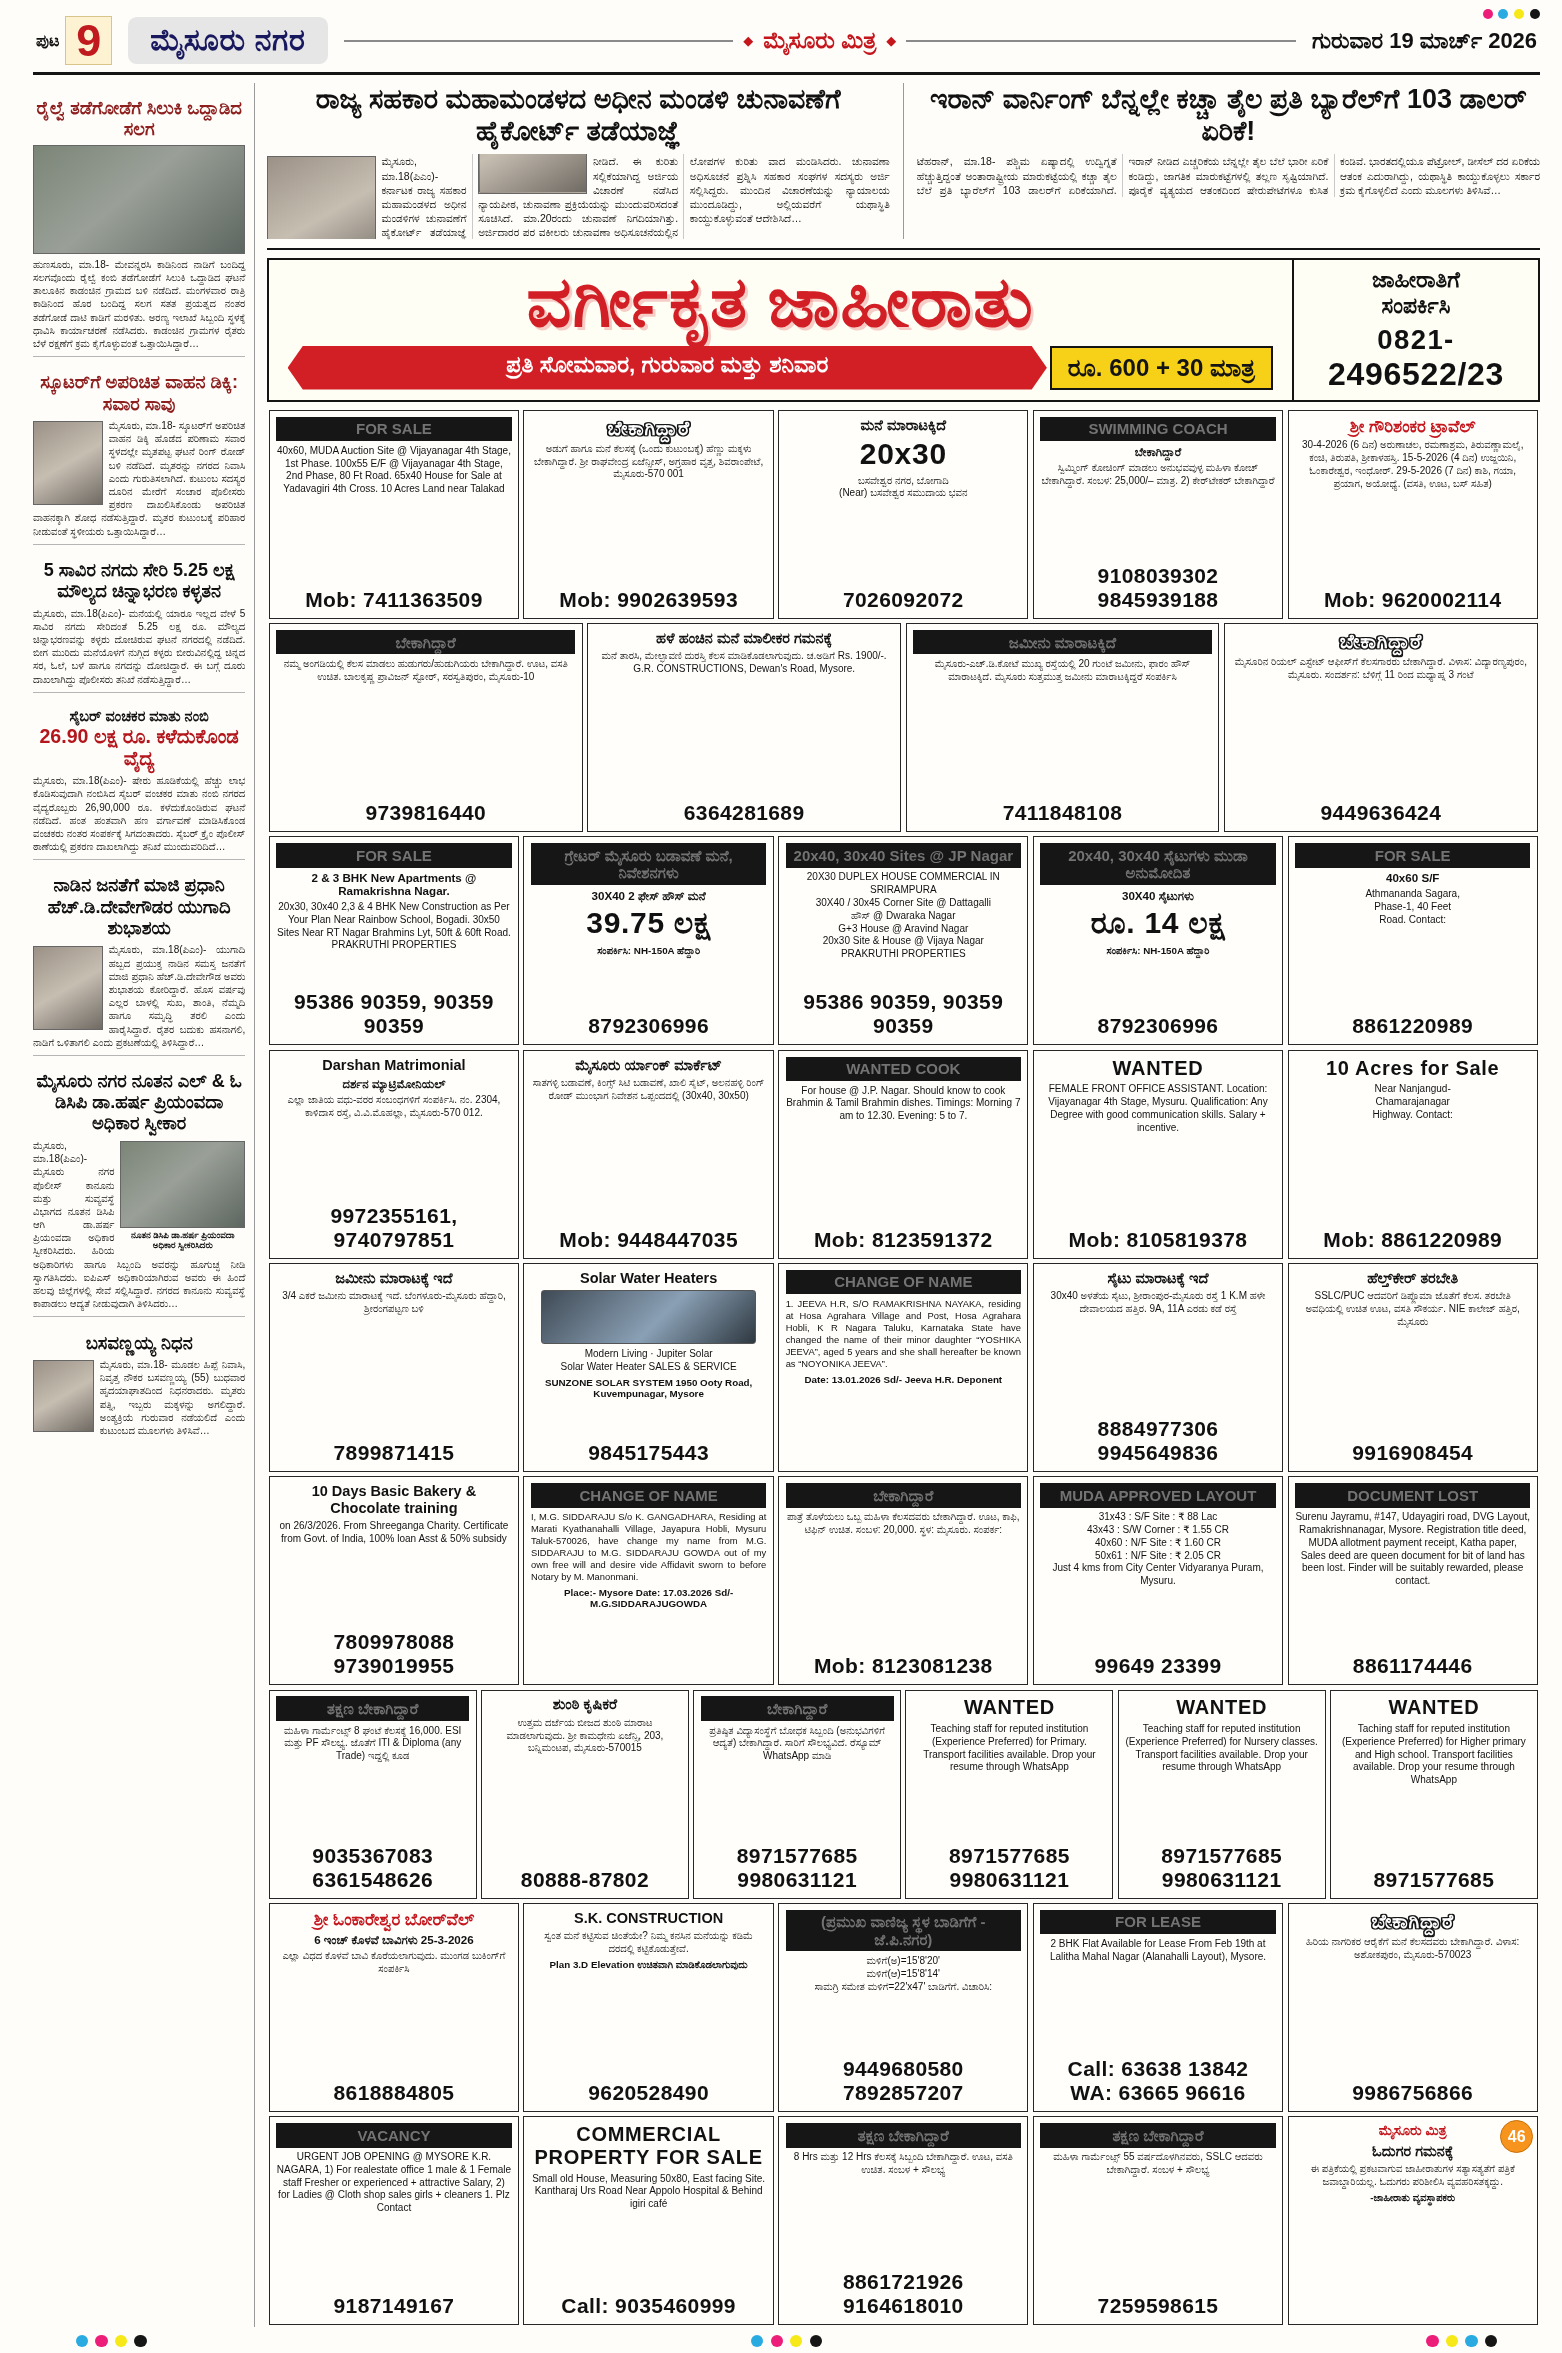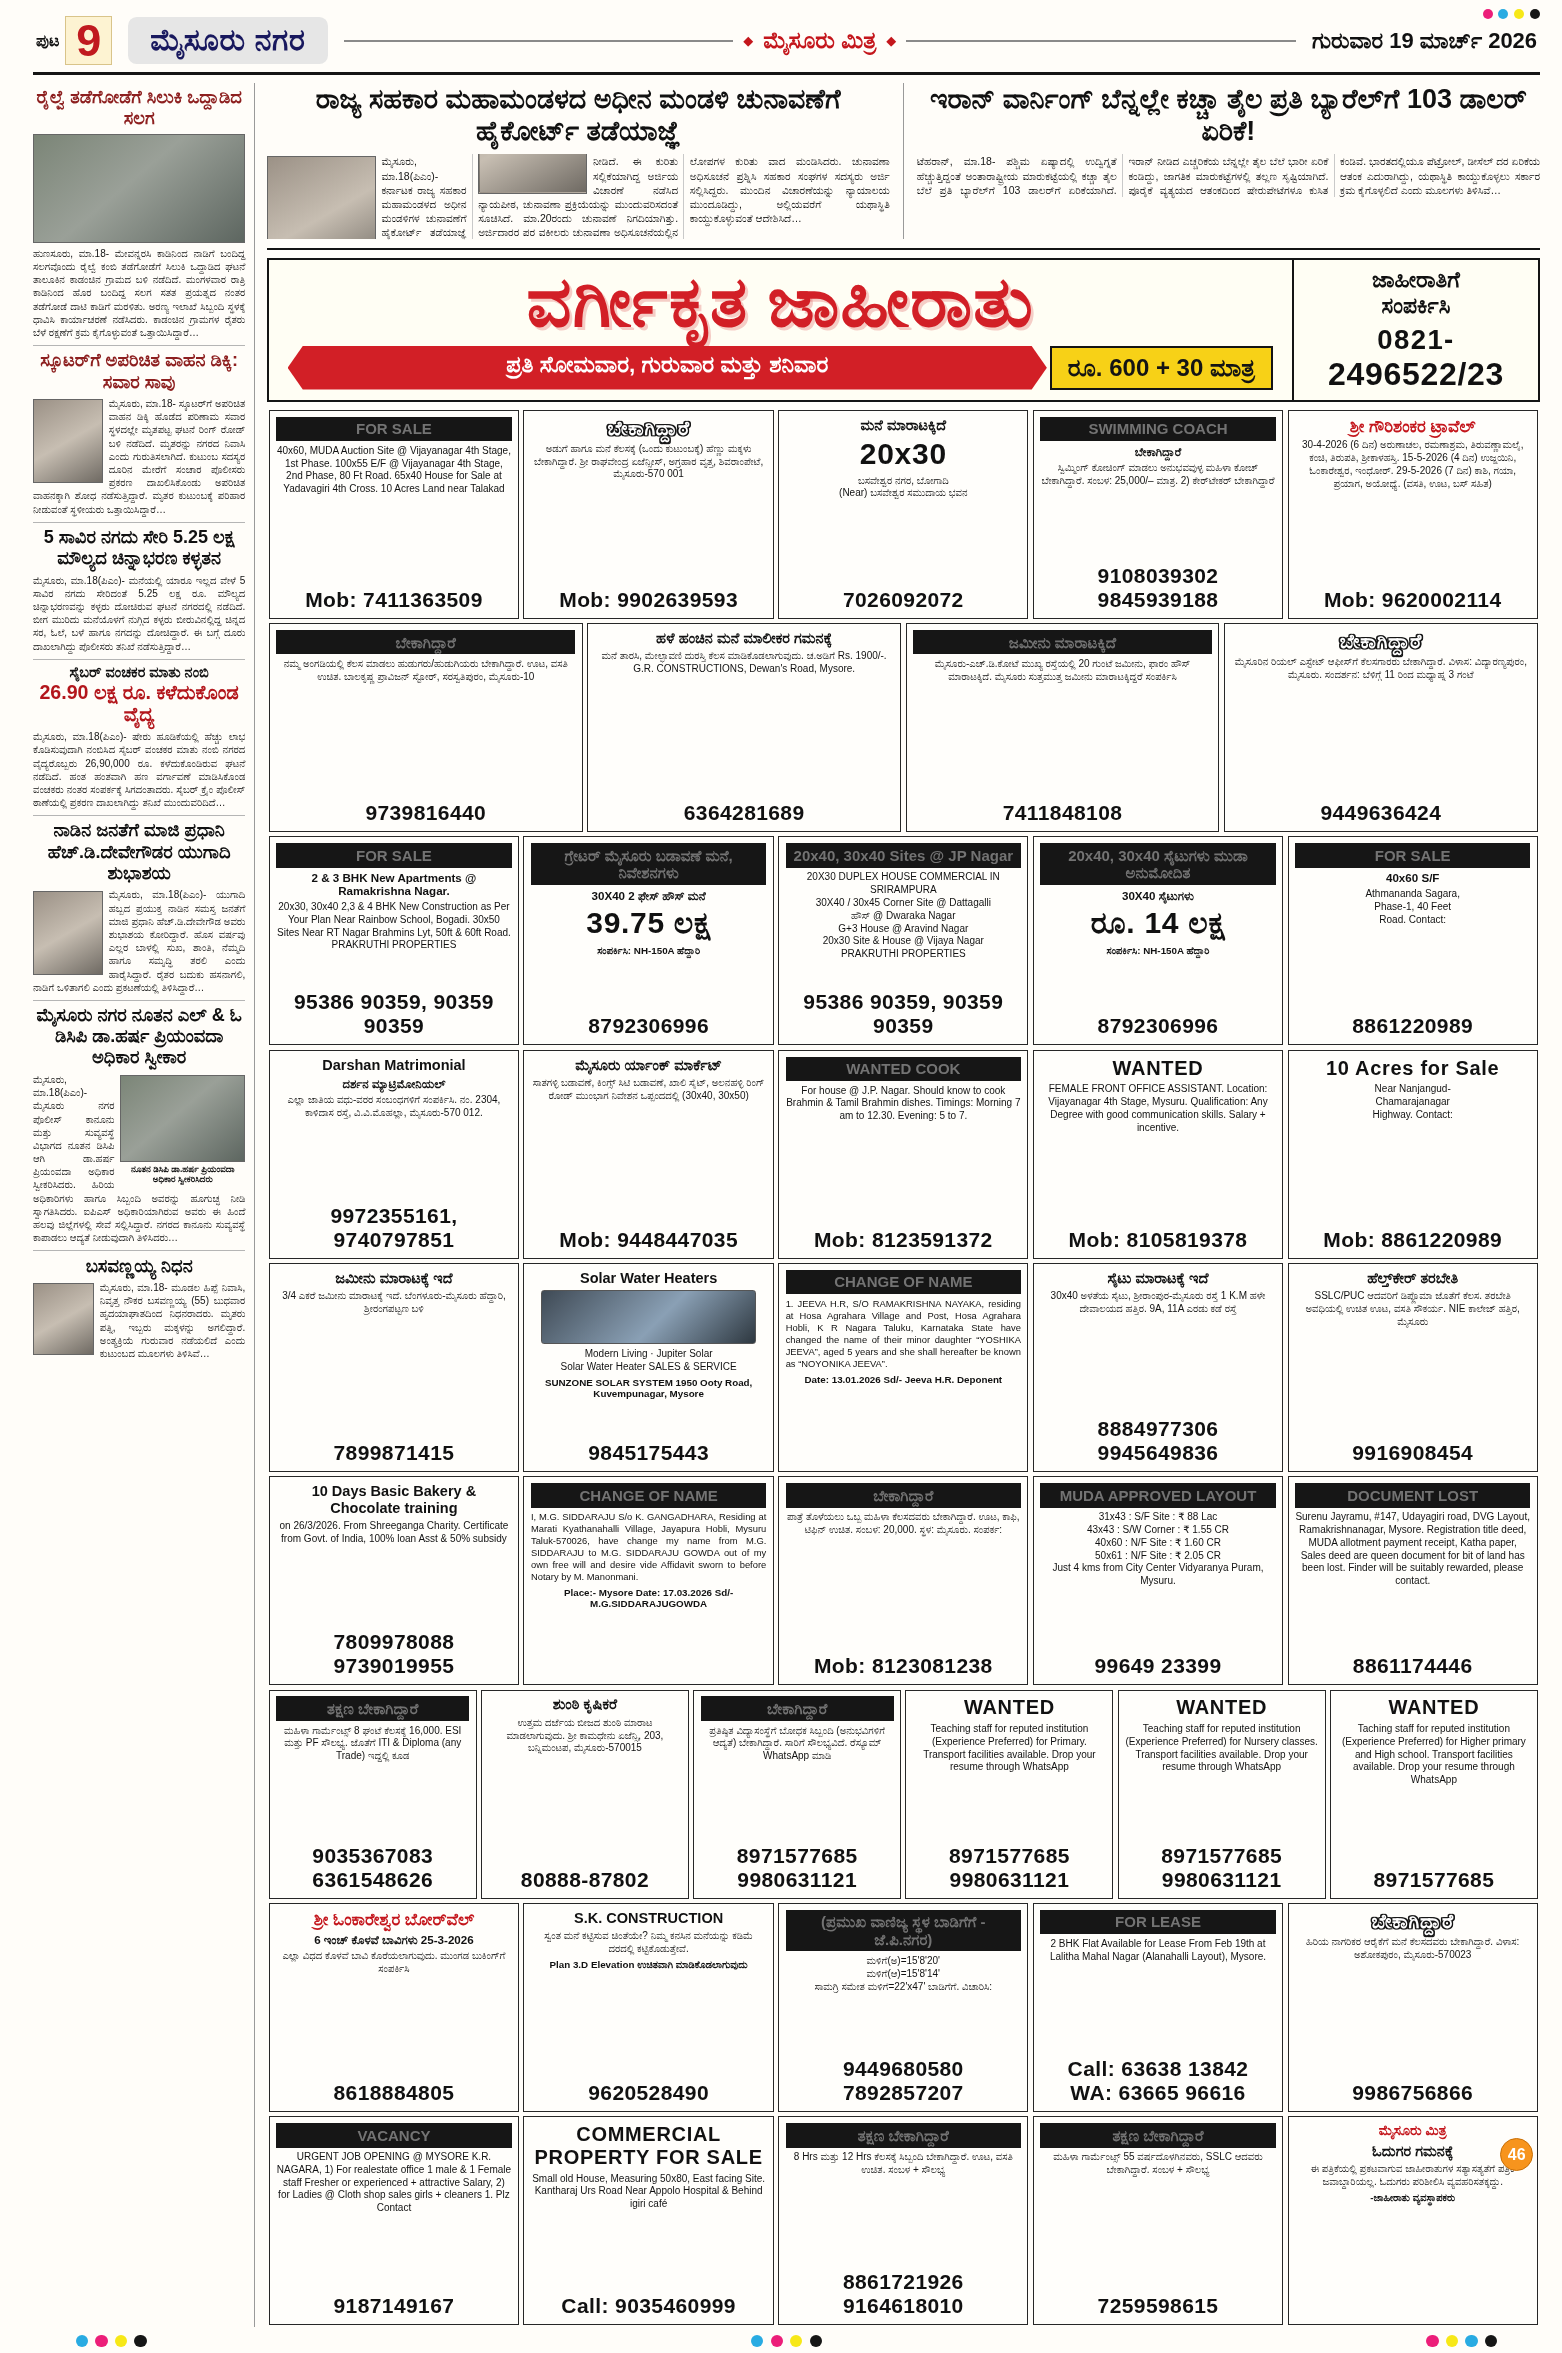--- a/index.html
+++ b/index.html
@@ -21,21 +21,21 @@
   .regdots { display:flex; gap:5.8px; position:absolute; top:-2.9px; right:0; }
   .dot { width:10px; height:10px; border-radius:50%; }
   .dot.c{background:#29abe2}.dot.m{background:#ec1e79}.dot.y{background:#f7e817}.dot.k{background:#161616}
 
   
   .content { flex:1; display:flex; gap:11.6px; padding-top:7.2px; min-height:0; }
   .left-col { width:222px; flex:0 0 222px; border-right:0.7px solid #9a9a9a; padding-right:8.7px; display:flex; flex-direction:column; }
   .right-col { flex:1; display:flex; flex-direction:column; min-width:0; }
 
   
-  .l-art { padding:4.3px 0 5.8px 0; border-bottom:0.7px solid #b5b5b5; }
+  .l-art { padding:4.3px 0 5.8px 0; border-bottom:0.7px solid #b5b5b5;margin-top:11px; }
   .l-art:last-child { border-bottom:none; }
   .l-head { font-size:18px; font-weight:800; text-align:center; line-height:1.18; margin-bottom:4.3px; }
   .l-head.maroon { color:#8d1f1f; }
   .l-kicker { font-size:14.5px; font-weight:800; text-align:center; }
   .l-head-red { font-size:19.6px; font-weight:900; color:#b3161c; text-align:center; line-height:1.15; margin-bottom:4.3px; }
   .l-body { font-size:10px; line-height:1.32; text-align:justify; }
   .photo { background:linear-gradient(140deg,#7b8577 0%,#9aa098 45%,#5d6660 100%); border:0.7px solid #666; }
   .photo.portrait { background:linear-gradient(150deg,#9b9186 0%,#c7beb2 50%,#6f6a63 100%); }
   .ph-wide { width:100%; height:109px; margin-bottom:4.3px; }
   .ph-left { float:left; width:70px; height:84px; margin:2.2px 5.8px 2.2px 0; }
@@ -74,21 +74,21 @@
     text-shadow:-1.4px -1.4px 0 #161616,1.4px -1.4px 0 #161616,-1.4px 1.4px 0 #161616,1.4px 1.4px 0 #161616,0 1.4px 0 #161616,0 -1.4px 0 #161616,1.4px 0 0 #161616,-1.4px 0 0 #161616; }
   .t-big { font-size:20px; font-weight:900; letter-spacing:0.7px; }
   .t-red { color:#c4161c; font-size:16.7px; font-weight:900; }
   .t-plain { font-size:14.5px; font-weight:800; }
   .ad-sub { font-size:11.6px; font-weight:800; }
   .ad-big { font-size:30px; font-weight:900; letter-spacing:0.7px; }
   .ad-img { height:54px; margin:0 10px; border-radius:2.9px; background:linear-gradient(135deg,#3f4a55 0%,#8aa0b5 55%,#2e3840 100%); border:0.7px solid #555; }
   .ad-body { font-size:10px; line-height:1.28; white-space:pre-line; }
   .ad-note { font-size:9.8px; font-weight:700; }
   .ad-phone { margin-top:auto; font-size:21px; font-weight:900; letter-spacing:0.4px; line-height:1.15; white-space:pre-line; }
-  .ad-badge { position:absolute; top:21px; right:3.6px; width:33px; height:33px; border-radius:50%; background:#f7941d; color:#fff; font-weight:900; font-size:16px; display:flex; align-items:center; justify-content:center; border:1.4px solid #c96f06; }
+  .ad-badge { position:absolute; top:3px; right:3.6px; width:33px; height:33px; border-radius:50%; background:#f7941d; color:#fff; font-weight:900; font-size:16px; display:flex; align-items:center; justify-content:center; border:1.4px solid #c96f06; }
   .ad-logo { color:#c4161c; font-weight:900; font-size:13.8px; }
 
   
   .press-marks { display:flex; justify-content:space-between; padding:7.2px 43px 0 43px; }
   .mark-group { display:flex; gap:7.2px; }
   .mark-group .dot { width:12.3px; height:12.3px; }
 </style>
 </head>
 <body>
 

